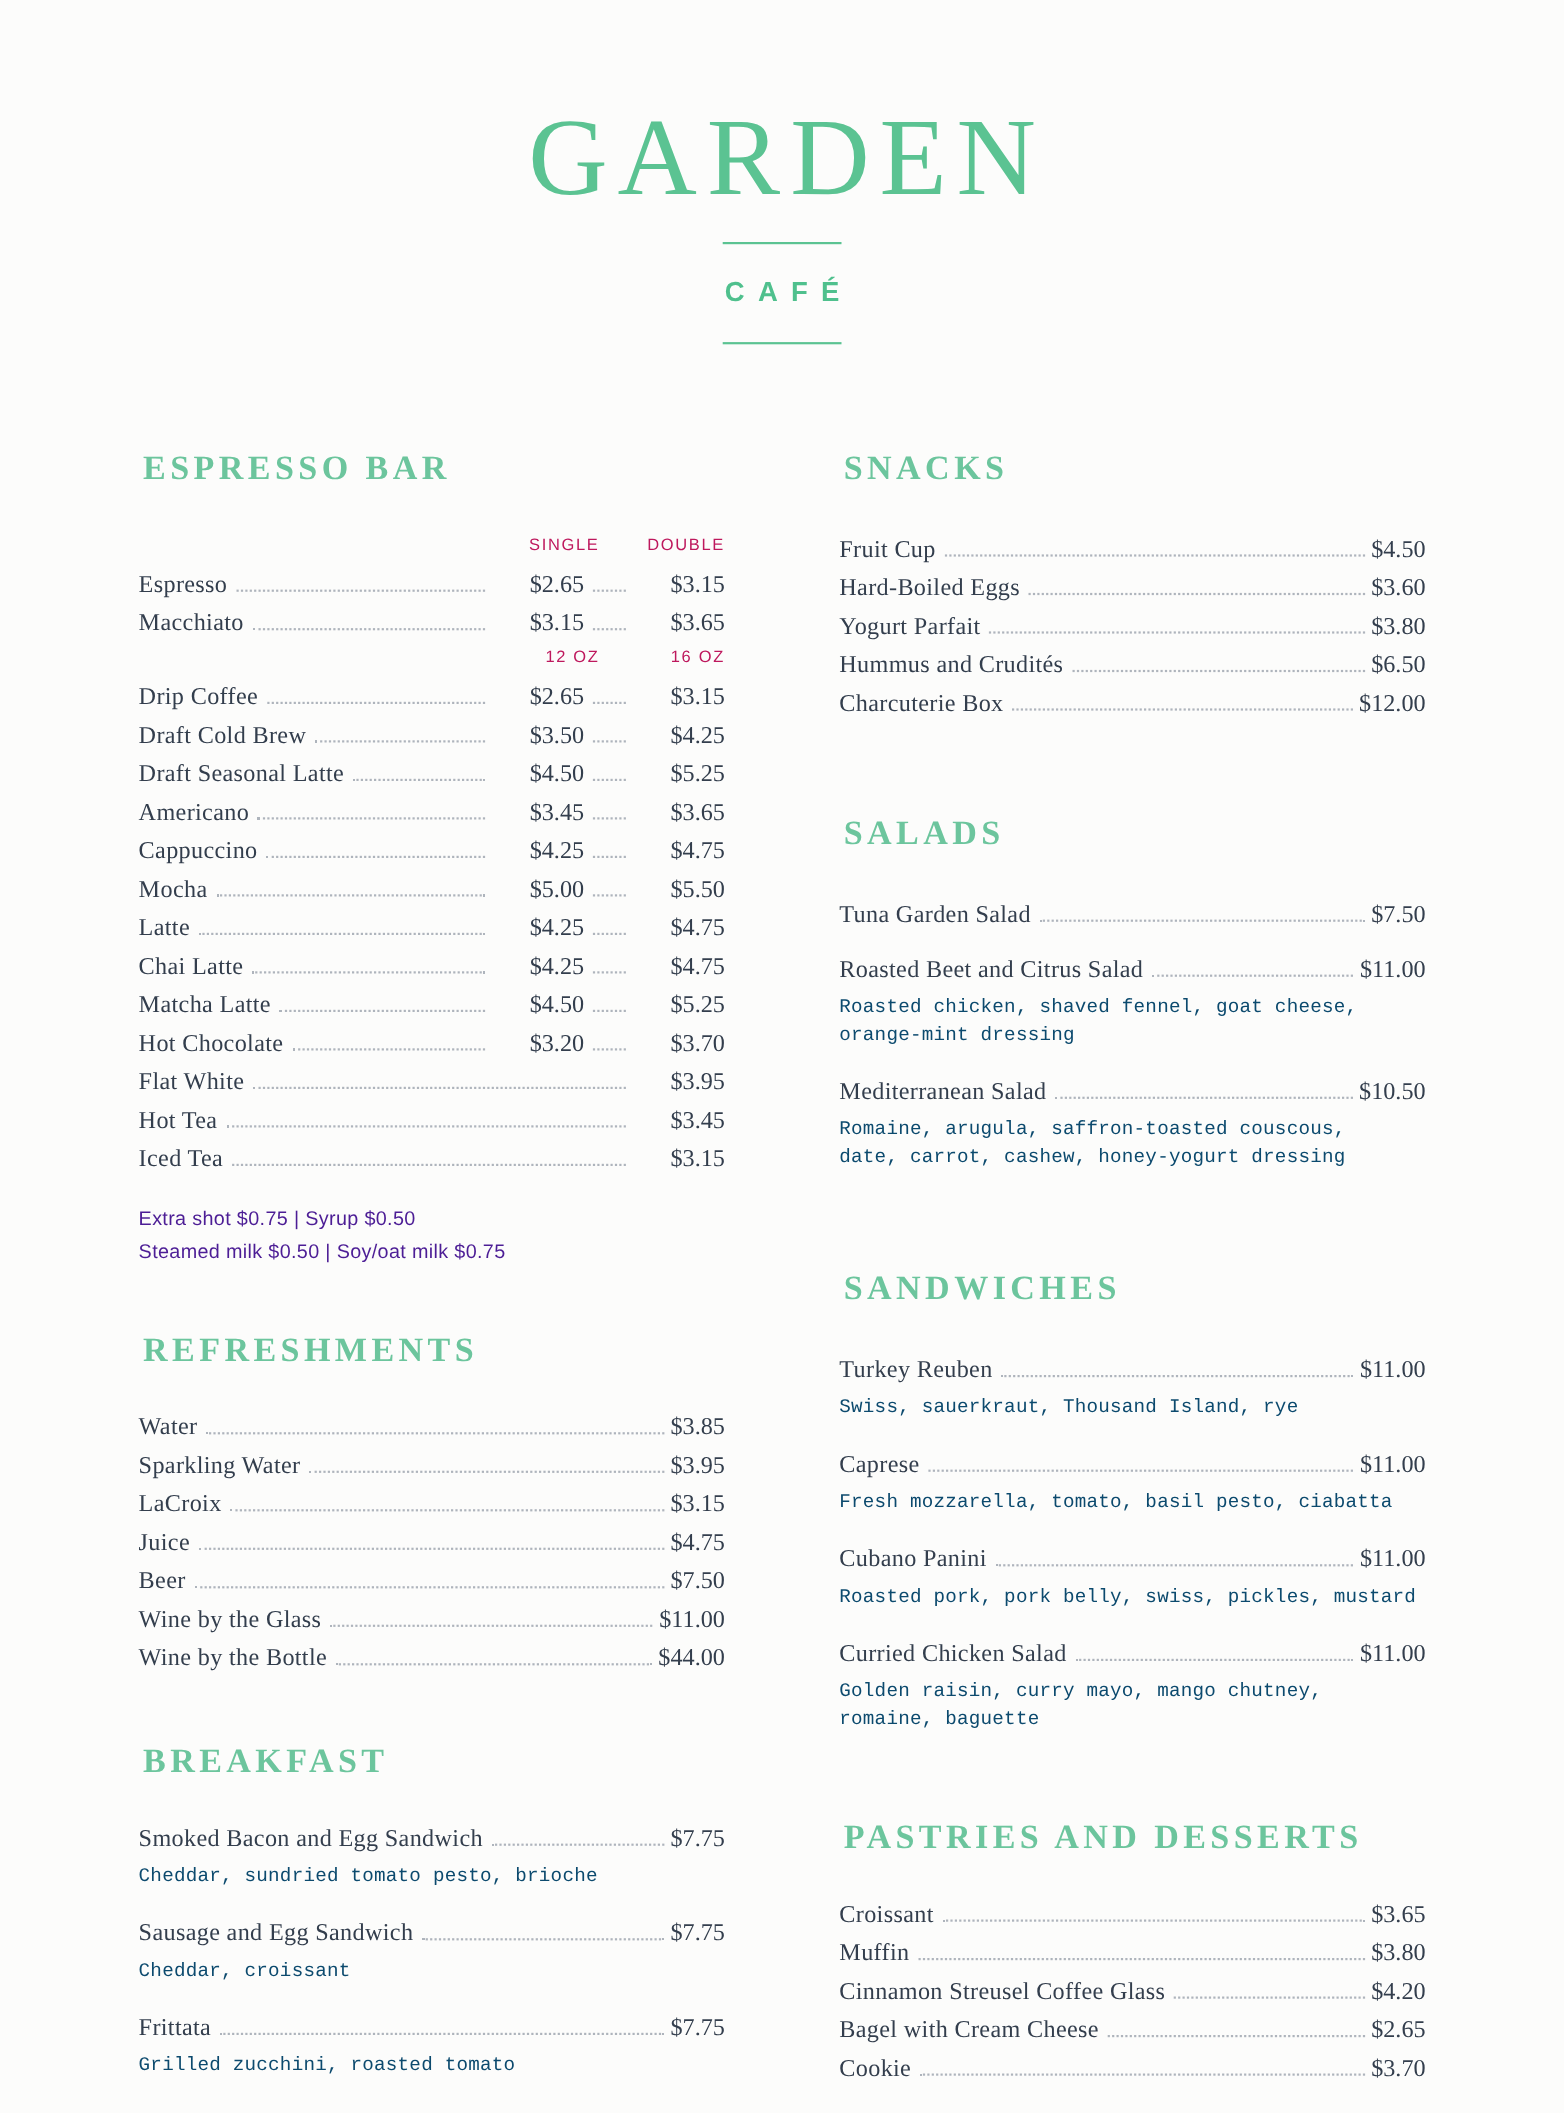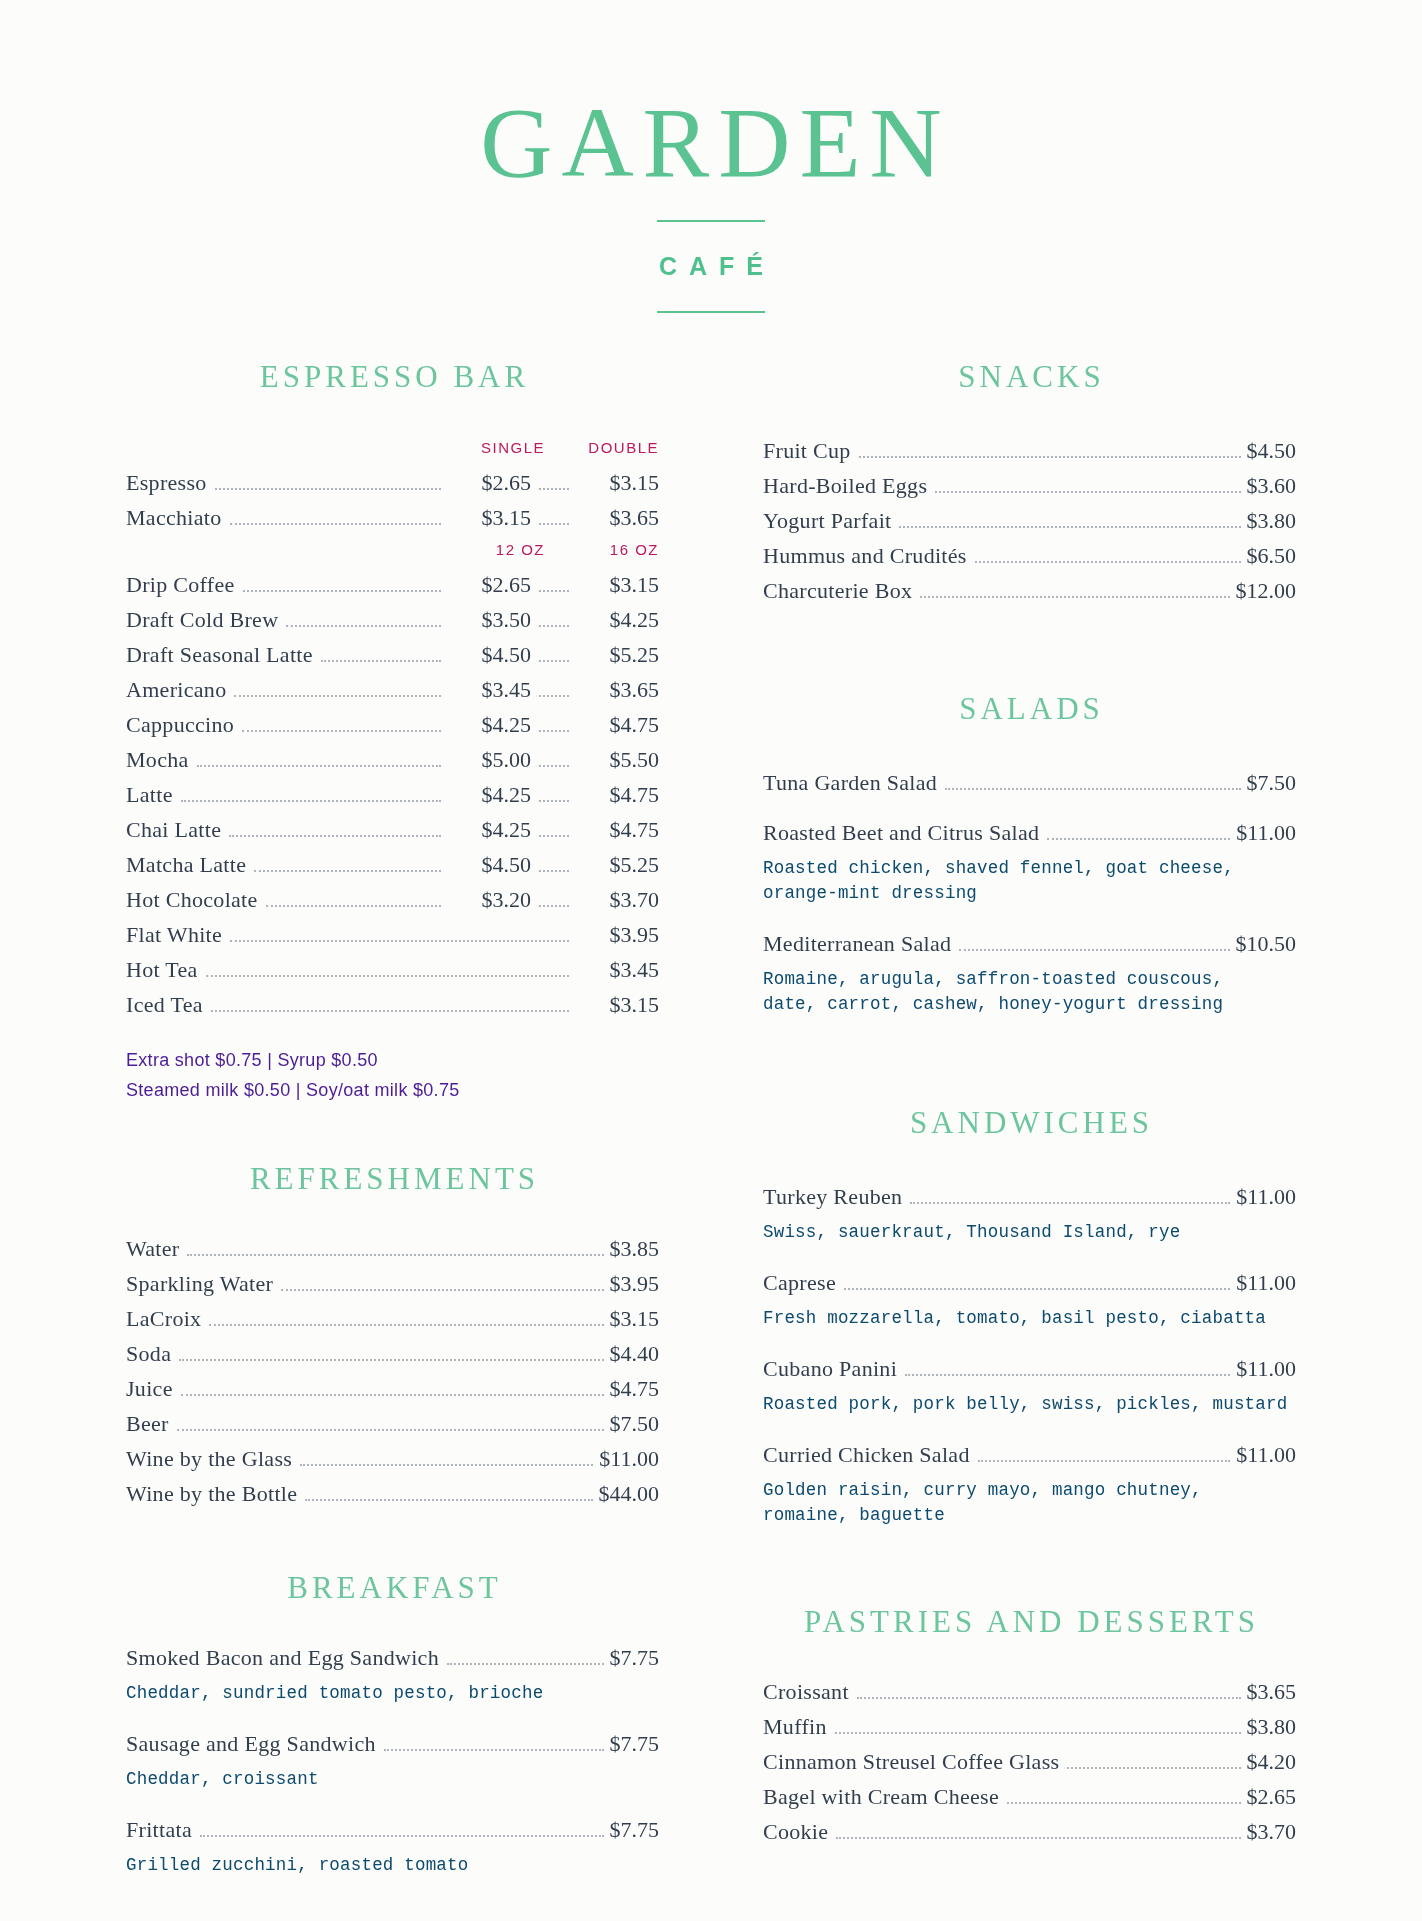--- a/index.html
+++ b/index.html
@@ -25,22 +25,22 @@
     font-family:"Liberation Sans", sans-serif; font-weight:bold;
     font-size:25px; letter-spacing:12px; padding-left:12px; color:#4FC08D;
   }
 
   
   .cols { display:flex; gap:104px; margin-top:46px; }
   .col { width:533px; }
 
   
   .sec-h {
-    font-weight:400; font-size:31px; letter-spacing:4px; padding-left:4px;
-    color:#6CC59D; text-align:center; margin-bottom:44px; white-space:nowrap;
+    font-weight:700; font-size:31px; letter-spacing:4px; padding-left:4px;
+    color:#6CC59D; text-align:left; margin-bottom:44px; white-space:nowrap;margin-top:48px;
   }
   .mb-40 { margin-bottom:40px !important; }
   .mt-56 { margin-top:56px; } .mt-64 { margin-top:64px; }
   .mt-76 { margin-top:76px; } .mt-88 { margin-top:88px; }
 
   
   .labels {
     display:flex; align-items:flex-end; height:18px; margin-bottom:14px;
     font-family:"Liberation Sans", sans-serif; font-size:15px;
     letter-spacing:1.5px; color:#be185d; line-height:18px;
@@ -254,25 +254,20 @@
               <span class="dots"></span>
               <span class="pr">$3.95</span>
             </div>
 
             <div class="row">
               <span class="nm">LaCroix</span>
               <span class="dots"></span>
               <span class="pr">$3.15</span>
             </div>
 
-            <div class="row">
-              <span class="nm">Soda</span>
-              <span class="dots"></span>
-              <span class="pr">$4.40</span>
-            </div>
 
             <div class="row">
               <span class="nm">Juice</span>
               <span class="dots"></span>
               <span class="pr">$4.75</span>
             </div>
 
             <div class="row">
               <span class="nm">Beer</span>
               <span class="dots"></span>

